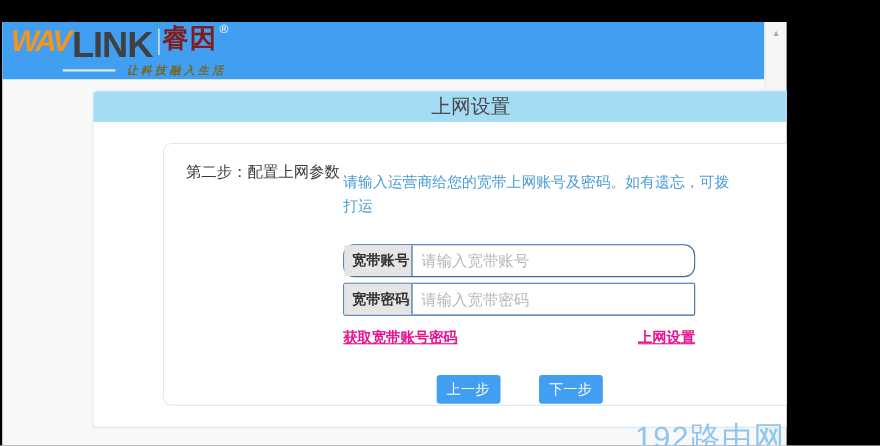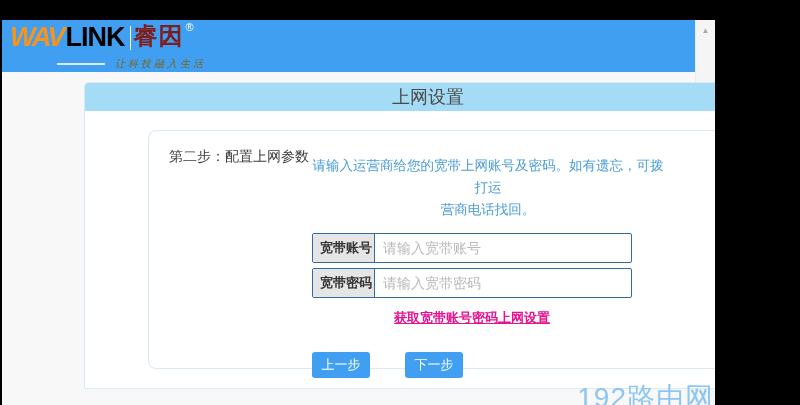--- a/index.html
+++ b/index.html
@@ -34,22 +34,22 @@
     white-space: nowrap;
   }
   .logo-wav {
     color: #f7941e;
     font-size: 27px;
     font-weight: bold;
     font-style: italic;
     letter-spacing: -2px;
   }
   .logo-link {
-    color: #000000;
-    font-size: 27px;
+    color: #404040;
+    font-size: 33px;
     font-weight: bold;
     letter-spacing: -1px;
     margin-left: 2px;
   }
   .logo-sep {
     width: 1px; height: 24px;
     background: #ffffff;
     margin: 2px 3px 0 5px;
   }
   .logo-cn {
@@ -71,21 +71,21 @@
     align-items: center;
   }
   .tagline-dash {
     width: 48px; height: 2px;
     background: #dfe9f2;
     margin-right: 10px;
   }
   .tagline-text {
     color: #7a6420;
     font-size: 10px;
-    font-weight: normal;
+    font-weight: bold;
     font-style: italic;
     letter-spacing: 3px;
   }
   
   .scrollbar {
     position: absolute;
     right: 0; top: 0; bottom: 0;
     width: 20px;
     background: #f5f5f5;
     border-left: 1px solid #ececec;
@@ -136,30 +136,29 @@
   }
   .form-col {
     position: absolute;
     left: 163px; top: 24px;
     width: 352px;
   }
   .hint {
     font-size: 13.5px;
     line-height: 22px;
     color: #4a9bd5;
-    text-align: center;
   }
   .field-group {
     width: 320px; height: 30px;
     border: 1px solid #35699f;
     border-radius: 2px;
     display: flex;
     background: #ffffff;
   }
-  .fg-1 { margin-top: 12px; }
+  .fg-1 { margin-top: 23px; border-radius: 10px; }
   .fg-2 { margin-top: 5px; align-items: center; }
   .field-label {
     width: 62px;
     background: #e5e5e5;
     border-right: 1px solid #35699f;
     font-size: 13px;
     font-weight: bold;
     color: #333333;
     line-height: 28px;
     padding-left: 7px;
@@ -173,34 +172,35 @@
     font-size: 14px;
     color: #7f1d1d;
     padding-left: 8px;
     background: transparent;
   }
   .field-input::placeholder { color: #b8b8b8; opacity: 1; }
   .links-row {
     width: 320px;
     margin-top: 11px;
     display: flex;
-    justify-content: center;
+    justify-content: space-between;
   }
   .pink-link {
     font-size: 13px;
     font-weight: bold;
     color: #e6128f;
     text-decoration: underline;
     cursor: pointer;
     white-space: nowrap;
   }
   .buttons-row {
     width: 320px;
     margin-top: 25px;
     display: flex;
+    justify-content: center;
     gap: 35px;
   }
   .btn {
     width: 58px; height: 26px;
     background: #419ff2;
     color: #ffffff;
     border: none;
     border-radius: 3px;
     font-family: "Liberation Sans", "DejaVu Sans", sans-serif;
     font-size: 13px;
@@ -244,21 +244,20 @@
 
   <div class="panel">
     <div class="panel-header">上网设置</div>
 
     <div class="step-box">
       <div class="step-label">第二步：配置上网参数</div>
 
       <div class="form-col">
         <div class="hint">
           <div>请输入运营商给您的宽带上网账号及密码。如有遗忘，可拨打运</div>
-          <div>营商电话找回。</div>
         </div>
 
         <div class="field-group fg-1">
           <div class="field-label">宽带账号</div>
           <input class="field-input" type="text" placeholder="请输入宽带账号" style="">
         </div>
 
         <div class="field-group fg-2">
           <div class="field-label">宽带密码</div>
           <input class="field-input" type="text" placeholder="请输入宽带密码" style="">

